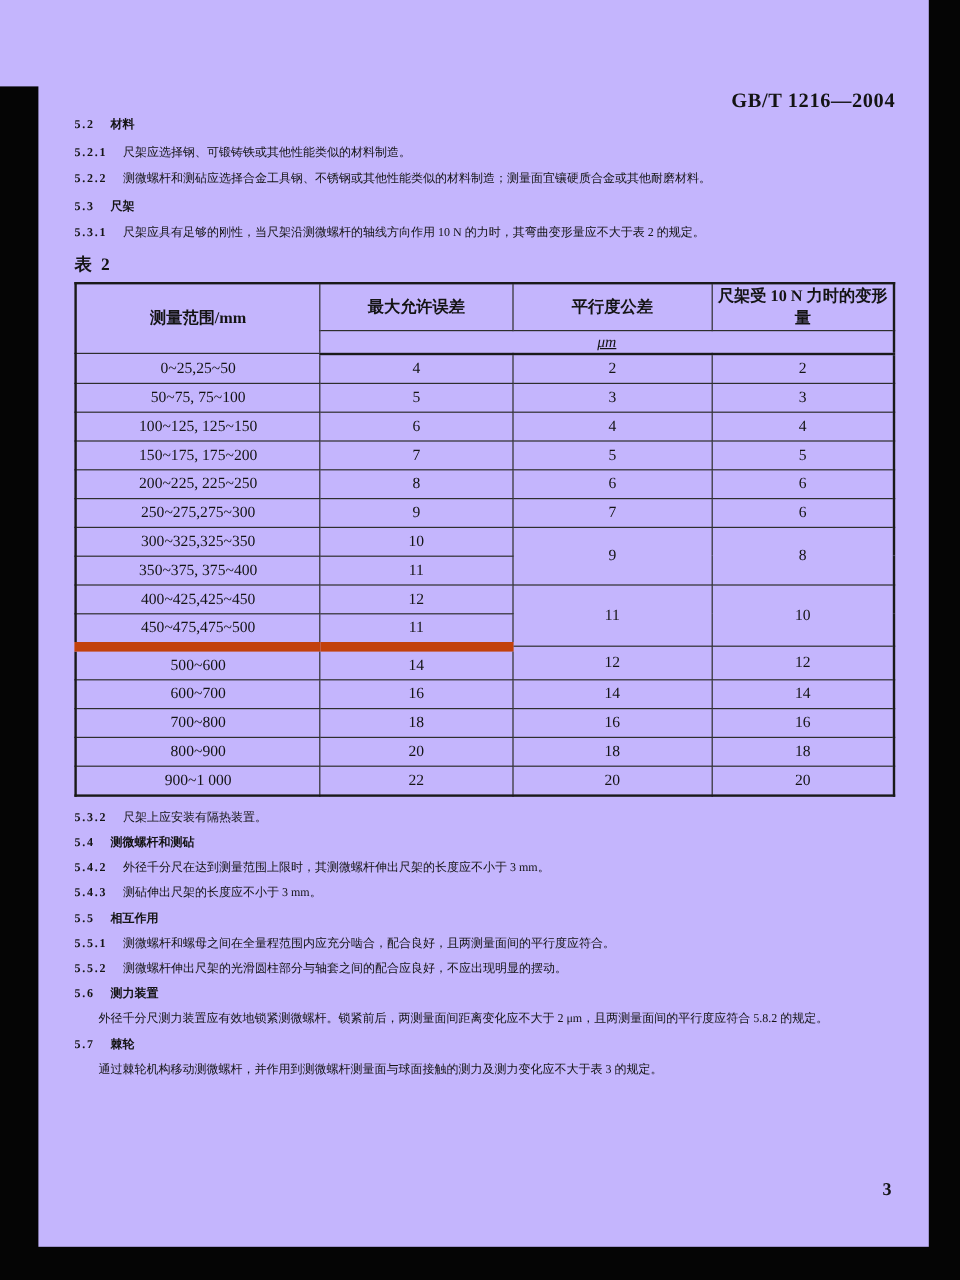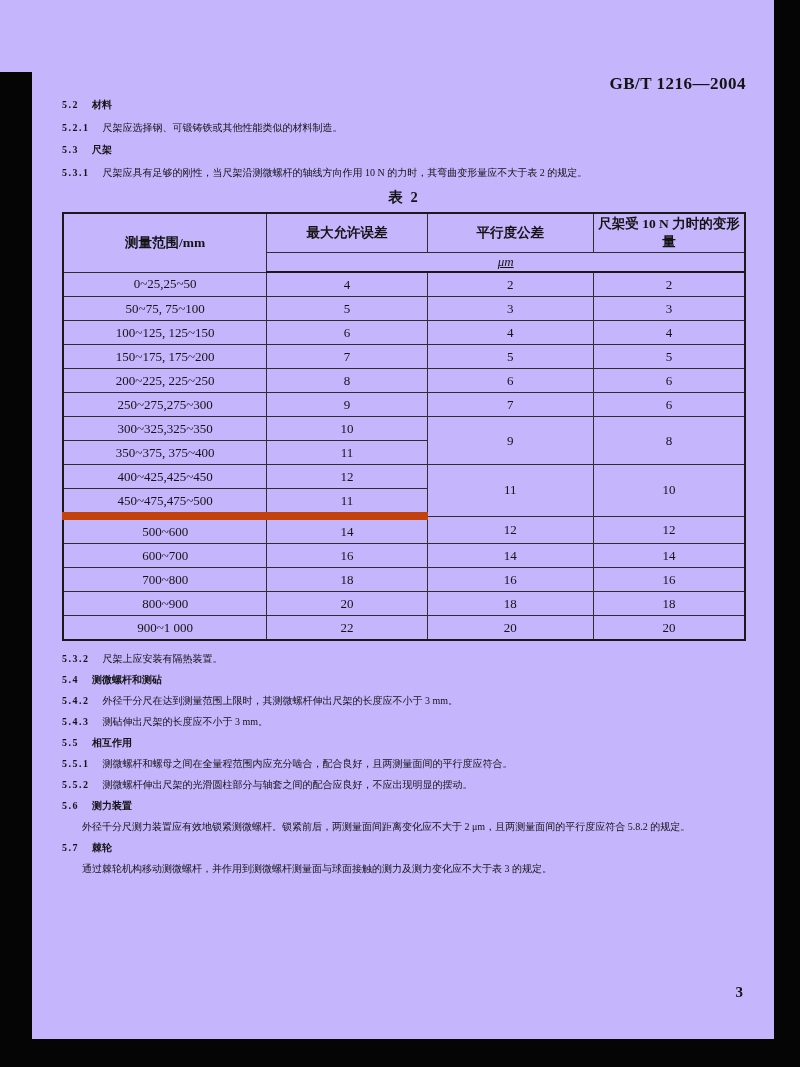--- a/index.html
+++ b/index.html
@@ -22,21 +22,21 @@
   }
   .body-start { margin-top:11px; }
 
   p.clause { margin:0; font-size:10px; line-height:22.5px; text-align:justify; }
   p.clause.lower { line-height:21px; }
   p.clause .num { font-weight:bold; letter-spacing:1.5px; margin-right:13px; white-space:nowrap; }
   p.clause.heading { font-weight:bold; }
   p.clause.indent-para { text-indent:2em; }
 
   .tbl-caption {
-    text-align:center; font-weight:bold; font-size:14.5px;
+    text-align:left; font-weight:bold; font-size:14.5px;
     margin:4px 0 5px 0; letter-spacing:2px;font-family:Liberation Serif, serif;
   }
   table.spec {
     width:100%; border-collapse:collapse; table-layout:fixed;
     border:2px solid #1a1a1a; font-size:13px;
   }
   table.spec th, table.spec td {
     border:1px solid #2e2e2e; text-align:center; vertical-align:middle;
     padding:1px 2px; font-weight:normal;
   }
@@ -64,20 +64,23 @@
   <div class="content">
 
     <div class="doc-header">GB/T 1216—2004</div>
 
     <p class="clause heading body-start">
       <span class="num">5.2</span><span>材料</span>
     </p>
     <p class="clause">
       <span class="num">5.2.1</span><span>尺架应选择钢、可锻铸铁或其他性能类似的材料制造。</span>
     </p>
+    <p class="clause">
+      <span class="num">5.2.2</span><span>测微螺杆和测砧应选择合金工具钢、不锈钢或其他性能类似的材料制造；测量面宜镶硬质合金或其他耐磨材料。</span>
+    </p>
     <p class="clause heading">
       <span class="num">5.3</span><span>尺架</span>
     </p>
     <p class="clause">
       <span class="num">5.3.1</span><span>尺架应具有足够的刚性，当尺架沿测微螺杆的轴线方向作用 10 N 的力时，其弯曲变形量应不大于表 2 的规定。</span>
     </p>
 
     <div class="tbl-caption">表 2</div>
 
     <table class="spec">

